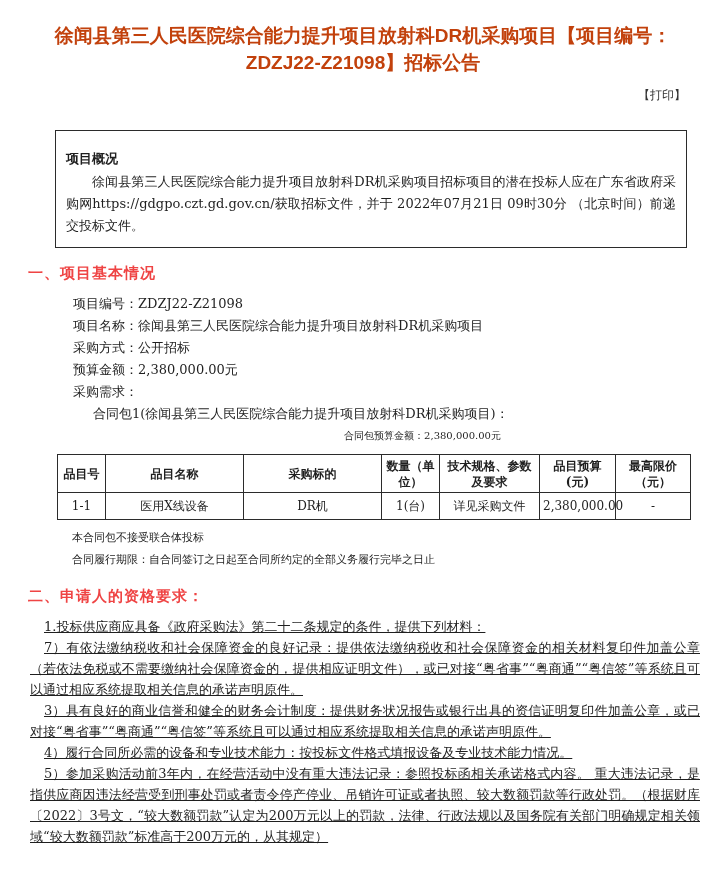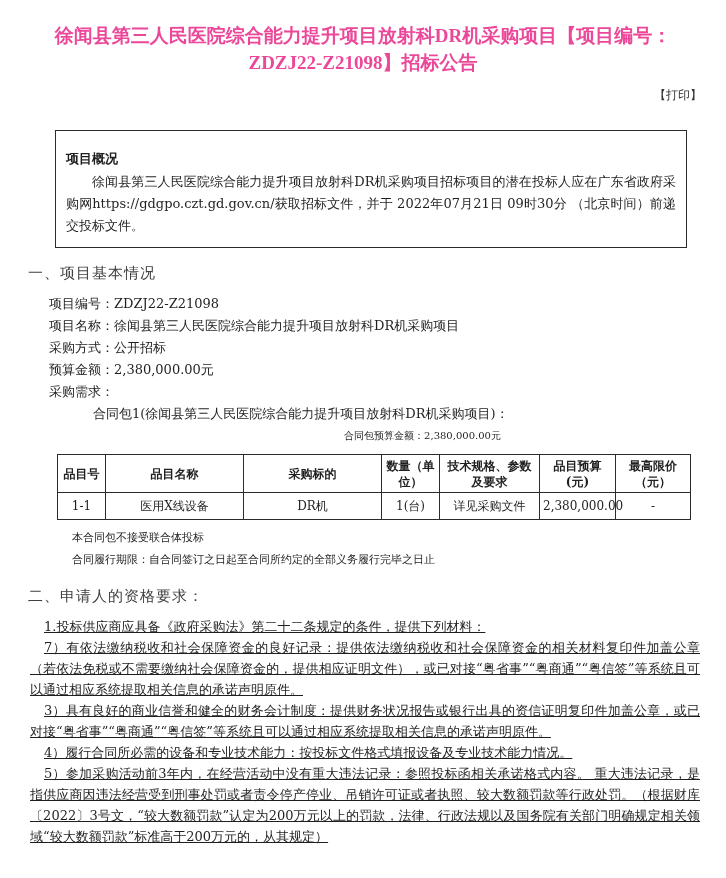--- a/index.html
+++ b/index.html
@@ -4,41 +4,41 @@
 <style>
   * { margin:0; padding:0; box-sizing:border-box; }
   html,body { background:#ffffff; }
   body {
     width:726px; height:878px; overflow:hidden;
     font-family:"DejaVu Serif","Liberation Serif",serif;
     color:#1f1f1f;
   }
   .title {
     margin:22px auto 0; width:644px; text-align:center;
-    font-family:Liberation Serif, serif;
-    font-size:19px; line-height:27px; font-weight:700; color:#ec4899;
+    font-family:Liberation Sans, sans-serif;
+    font-size:19px; line-height:27px; font-weight:700; color:#c2410c;
   }
-  .print-row { text-align:right; padding-right:24px; margin-top:8px; }
+  .print-row { text-align:right; padding-right:40px; margin-top:8px; }
   .print-btn {
     display:inline-block; font-size:12px; color:#333; cursor:pointer;
     font-family:"DejaVu Serif","Liberation Serif",serif;
   }
   .overview-box {
     margin:26px 39px 0 55px; border:1px solid #2b2b2b;
     padding:18px 10px 10px; font-size:13px;
   }
   .overview-label { font-weight:700; line-height:20px; }
   .overview-text {
     text-indent:2em; line-height:22px; text-align:justify; margin-top:2px;
   }
   .sec-heading {
-    font-size:15px; font-weight:400; color:#404040;
+    font-size:15px; font-weight:700; color:#ef4444;
     margin:16px 0 10px 28px; letter-spacing:1px;
   }
-  .kv-line { margin-left:49px; font-size:13px; line-height:22px; }
+  .kv-line { margin-left:73px; font-size:13px; line-height:22px; }
   .pkg-line { margin-left:93px; font-size:13px; line-height:22px; }
   .pkg-budget { margin-left:119px; font-size:10px; line-height:22px;text-align:center; }
   table.items {
     margin:7px 0 0 57px; border-collapse:collapse; table-layout:fixed;
     width:633px; font-size:12px; color:#1f1f1f;
   }
   table.items th, table.items td {
     border:1px solid #2b2b2b; text-align:center; vertical-align:middle;
     padding:2px 3px; line-height:16px;
   }

